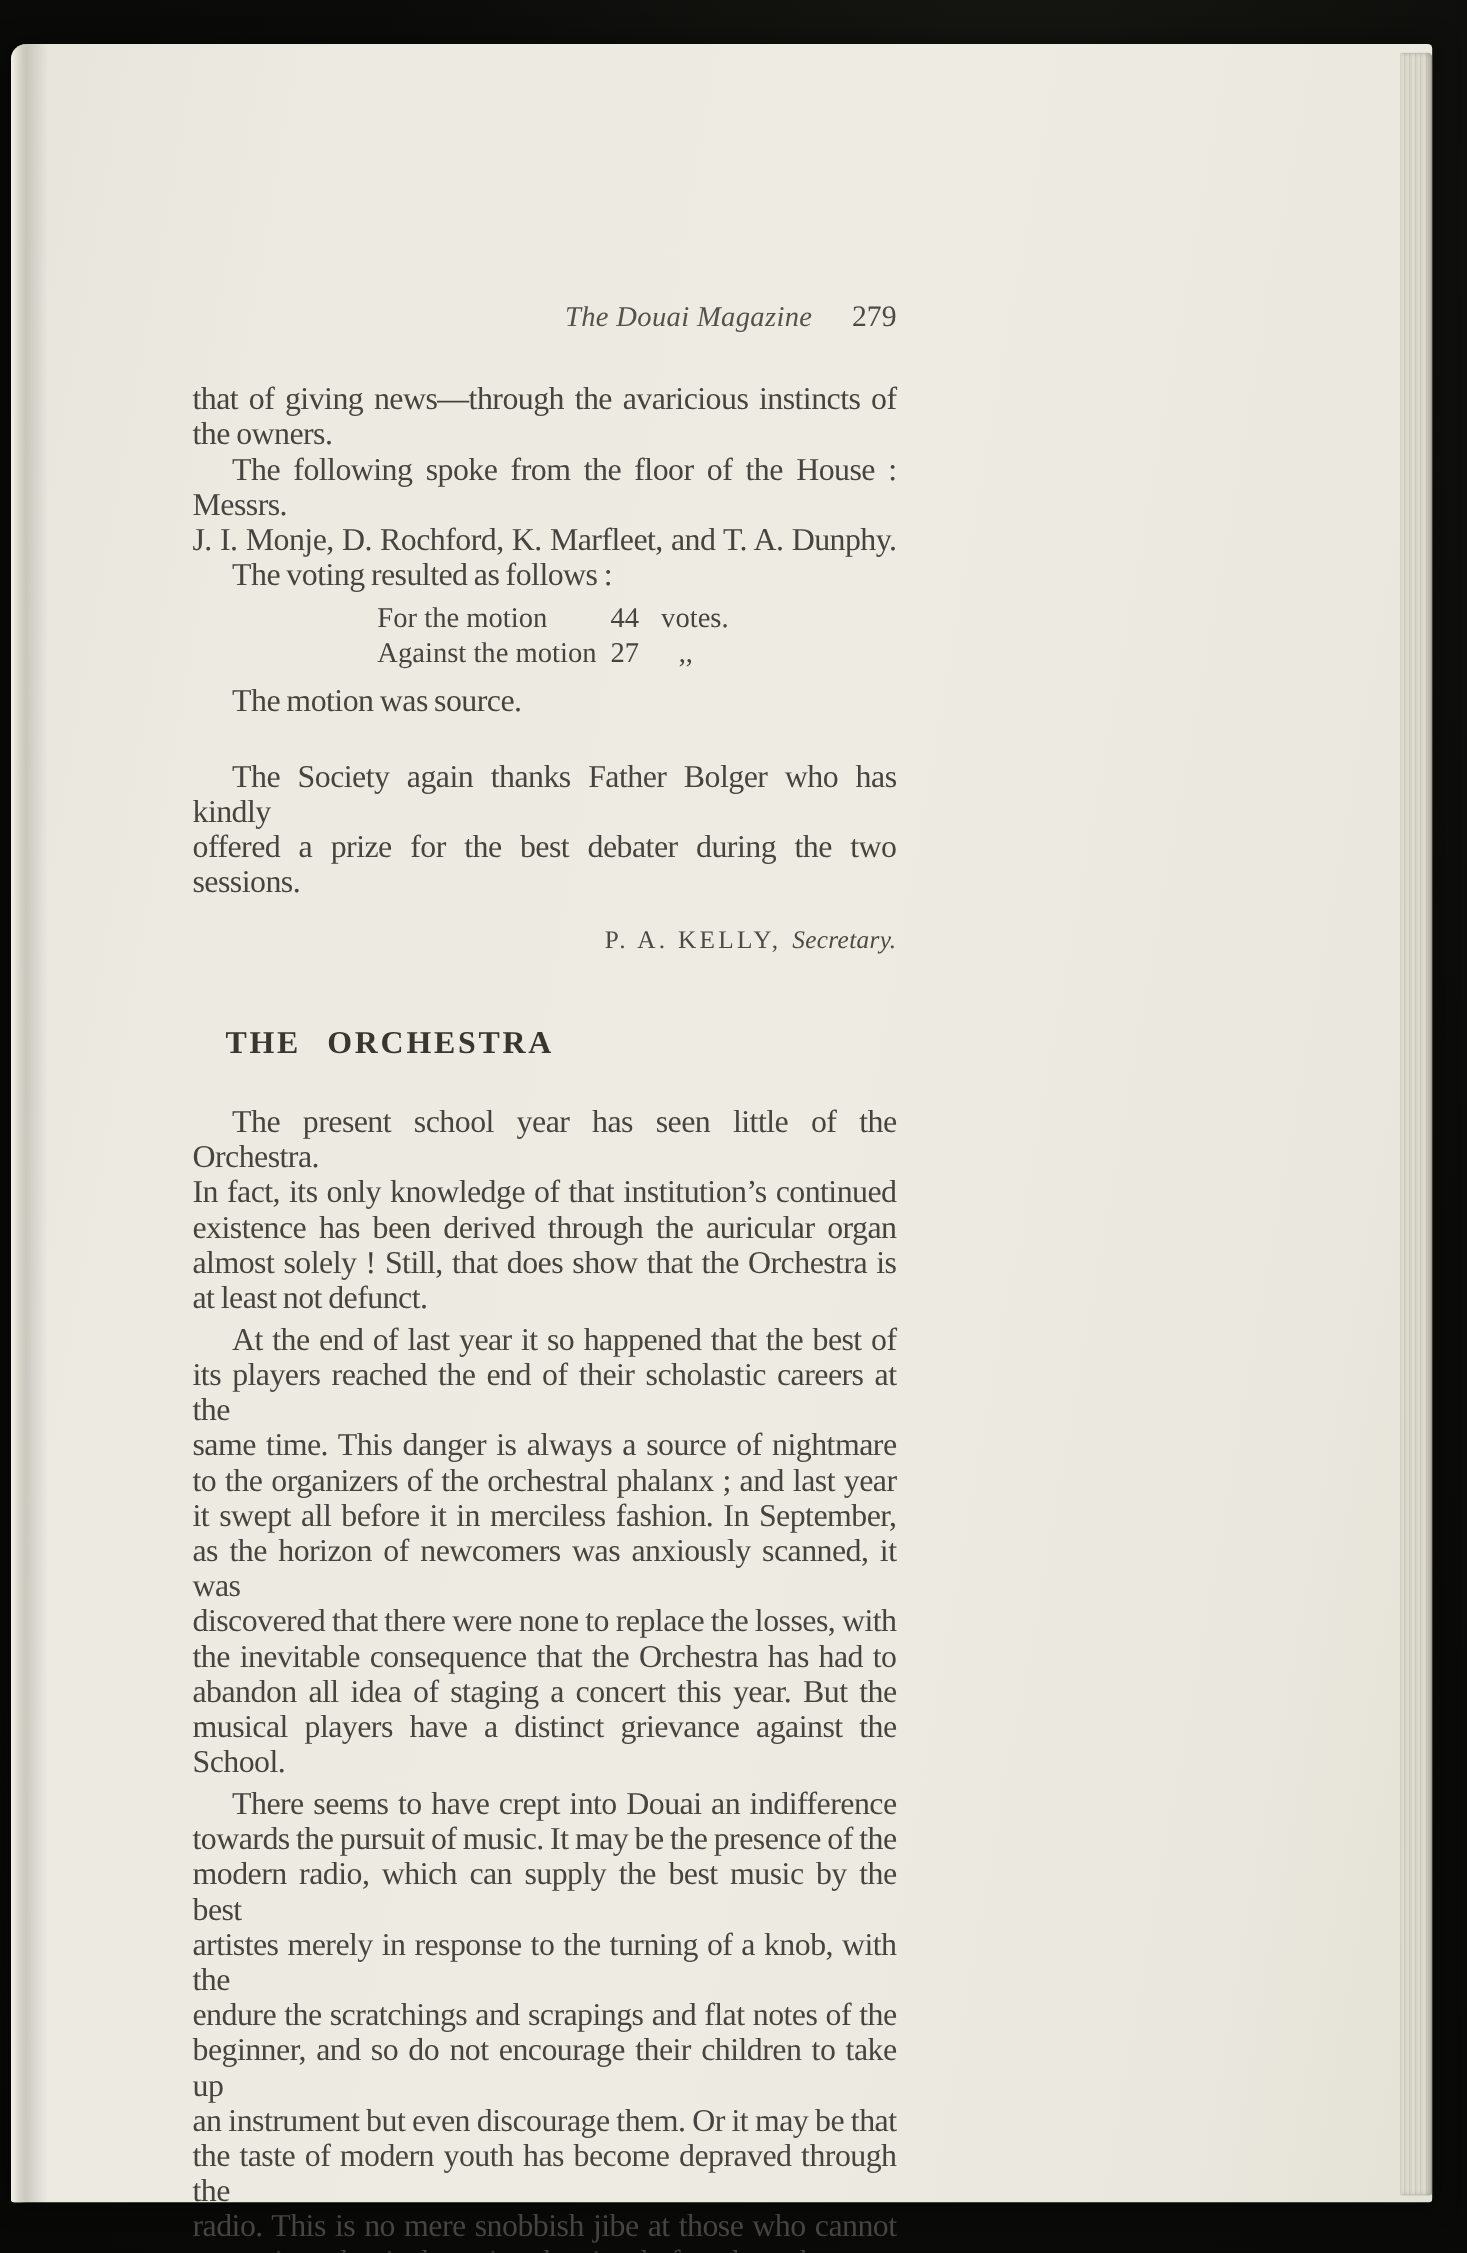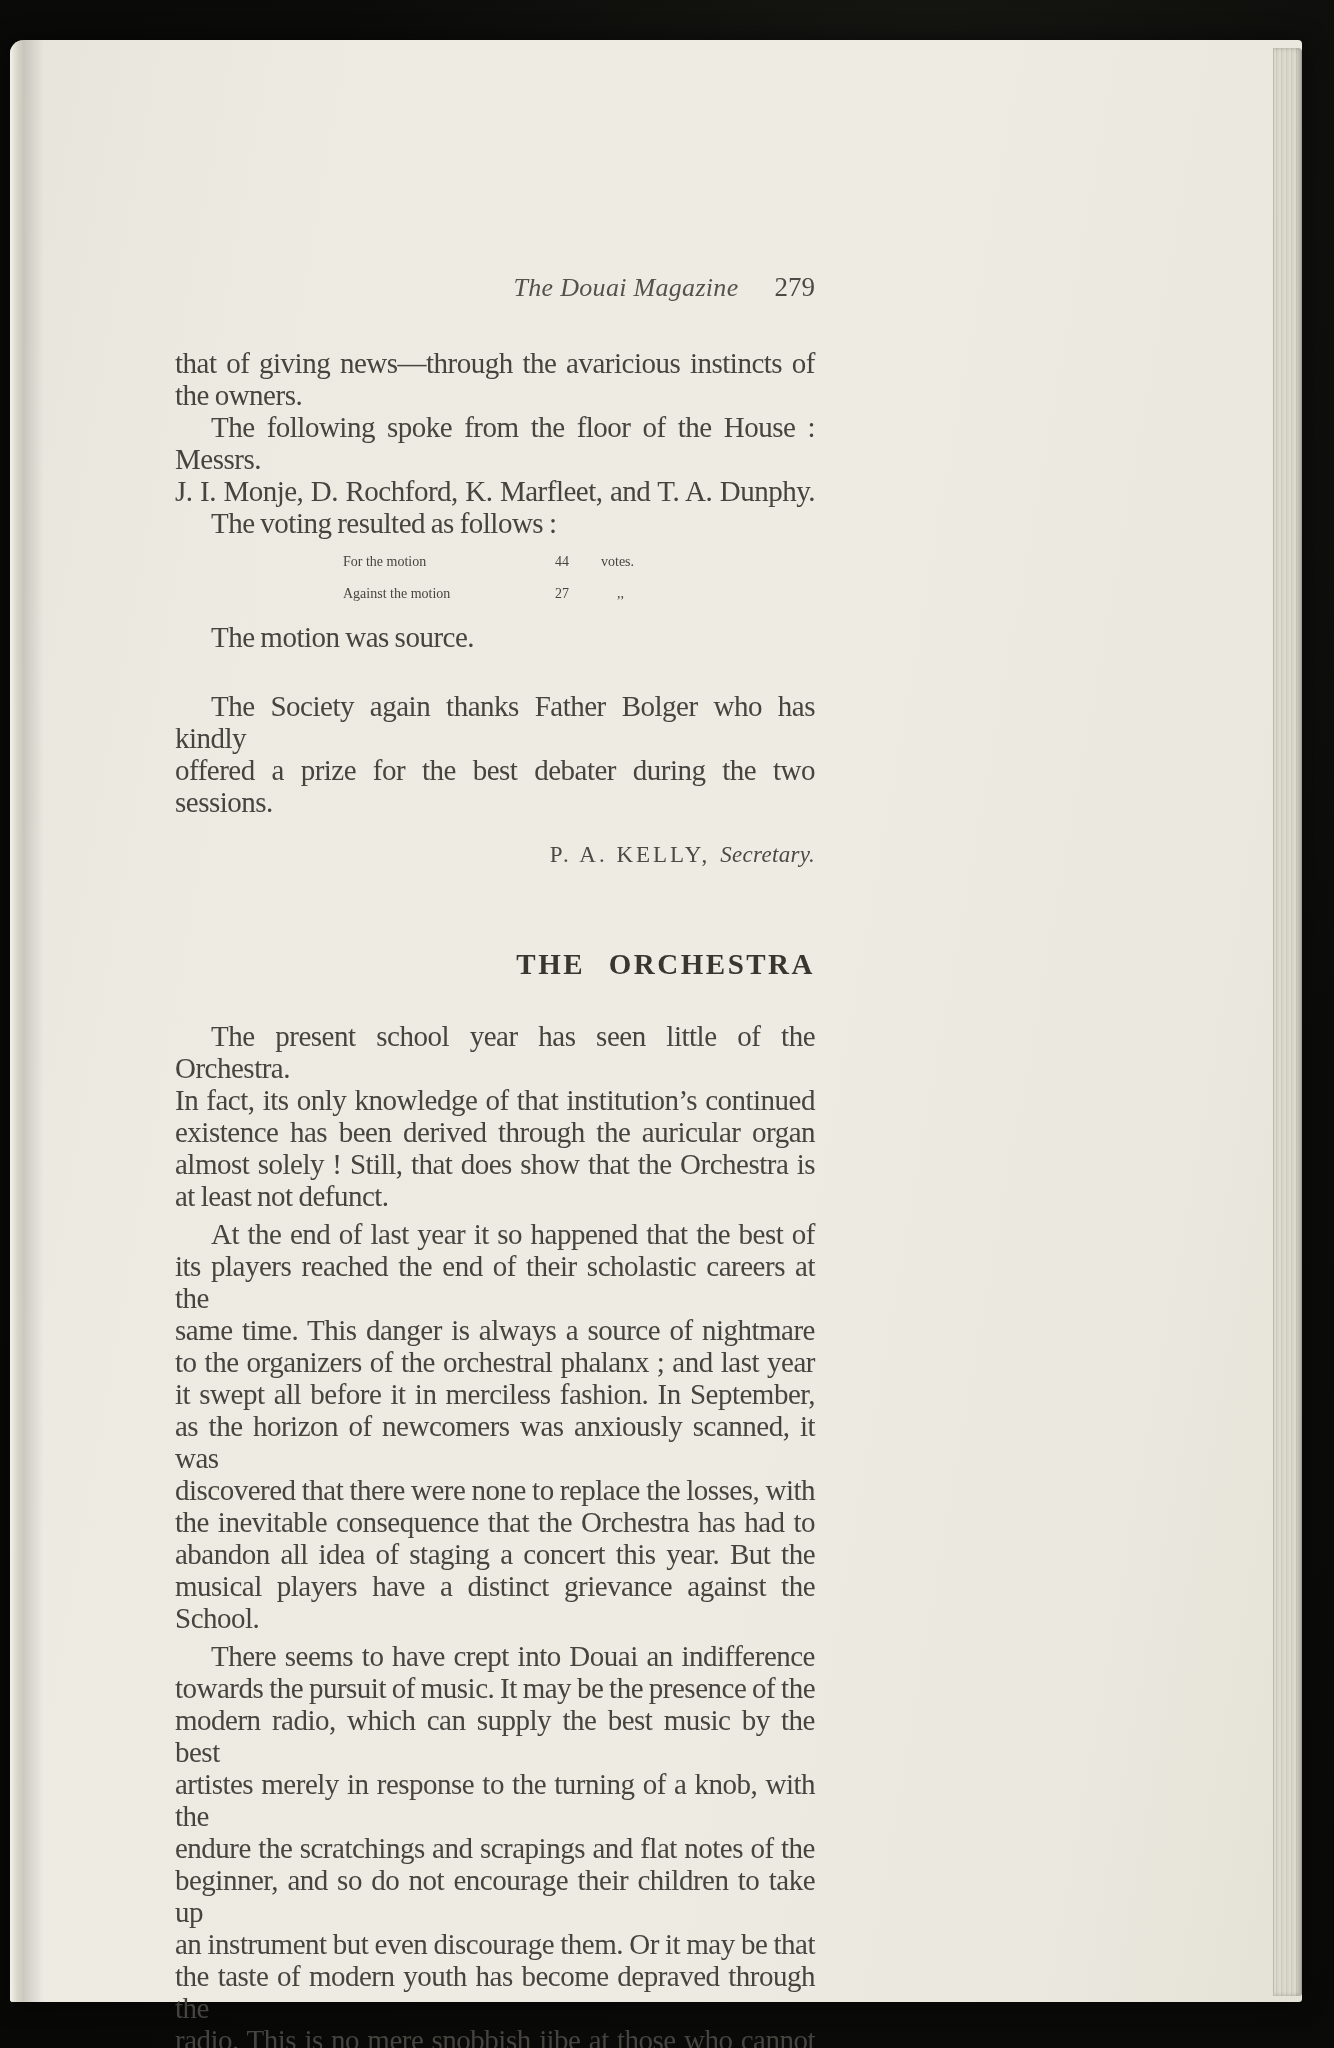--- a/index.html
+++ b/index.html
@@ -36,31 +36,31 @@
   .ind{text-indent:36px;}
   .running-header{
     margin-top:232px;text-align:right;color:#55524b;
   }
   .hdr-title{font-style:italic;font-size:26px;letter-spacing:.3px;}
   .hdr-page{font-size:27px;margin-left:36px;color:#4c4a44;}
   .para{margin:0;}
   .p-first{margin-top:44px;}
   .voting{margin:7px 0 0 168px;}
   .vrow{display:flex;}
-  .vrow span{font-size:14px;line-height:32px;color:#46443f;}
+  .vrow span{font-size:26px;line-height:32px;color:#46443f;}
   .vlabel{width:212px;}
   .vval{width:46px;}
   .q{margin-left:16px;}
   .result{margin-top:11px;}
   .society{margin-top:37px;}
   .signature{margin-top:24px;text-align:right;color:#4c4a45;}
   .sig-name{font-size:23px;letter-spacing:3px;}
   .sig-role{font-style:italic;font-size:23px;margin-left:10px;letter-spacing:.3px;}
   .heading{
-    margin-top:80px;text-align:right;padding-left:30px;
+    margin-top:64px;text-align:left;padding-left:30px;
     font-weight:700;font-size:29px;letter-spacing:2.5px;word-spacing:14px;color:#38362f;
   }
   .orch1{margin-top:39px;}
   .orch2{margin-top:6px;}
   .orch3{margin-top:6px;}
 </style>
 </head>
 <body>
 
 <div class="stage">

